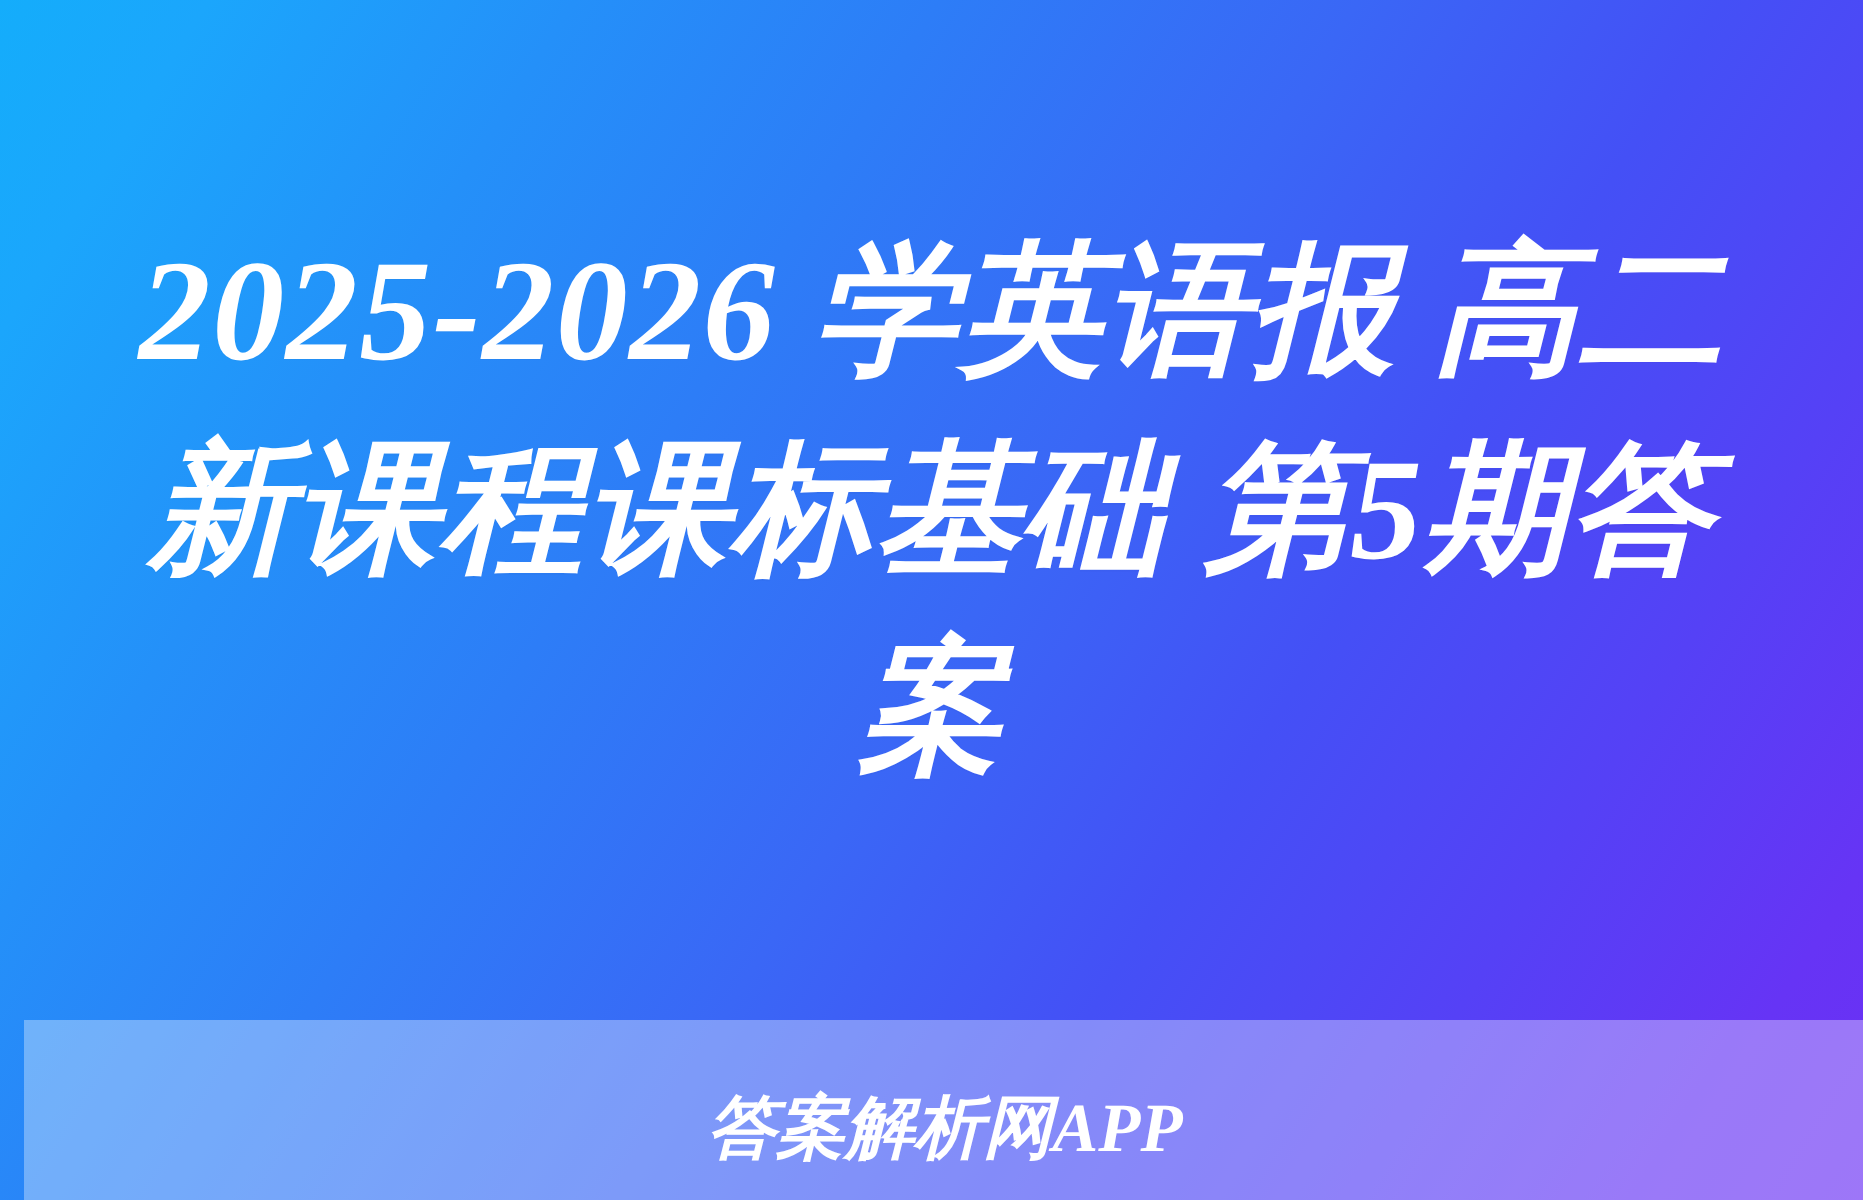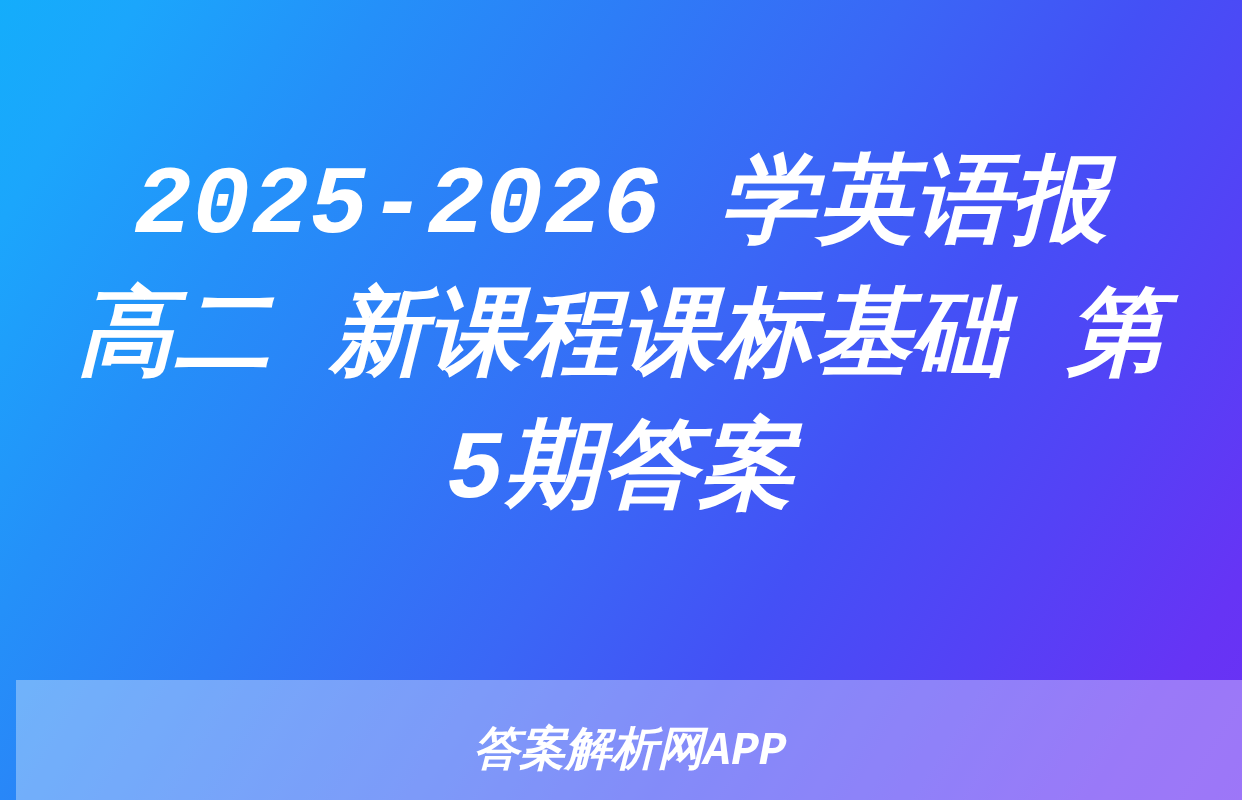--- a/index.html
+++ b/index.html
@@ -6,21 +6,21 @@
   html, body {
     margin: 0;
     padding: 0;
     background: #ffffff;
   }
   #poster {
     position: relative;
     width: 1242px;
     height: 800px;
     overflow: hidden;
-    font-family: Liberation Mono, monospace;
+    font-family: Liberation Serif, serif;
     
     background:
       linear-gradient(122deg,
         #14ADFB 0%,
         #1BA6FC 8%,
         #2490F9 22%,
         #2D7DF7 36%,
         #3A67F6 52%,
         #4450F6 66%,
         #5541F6 80%,

